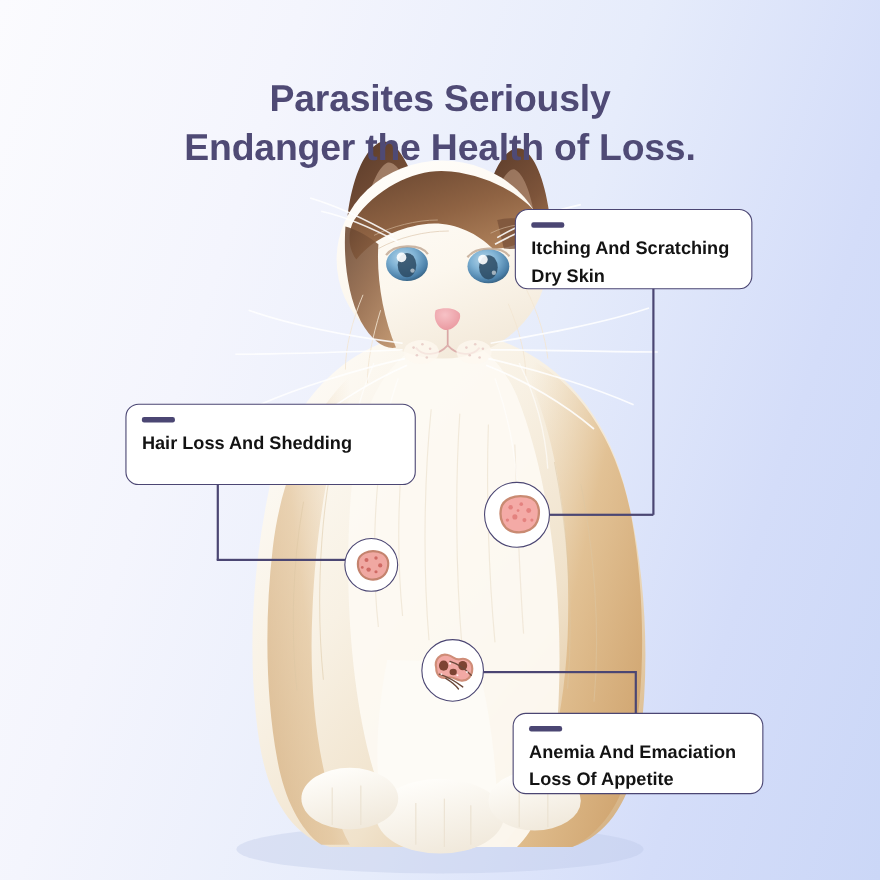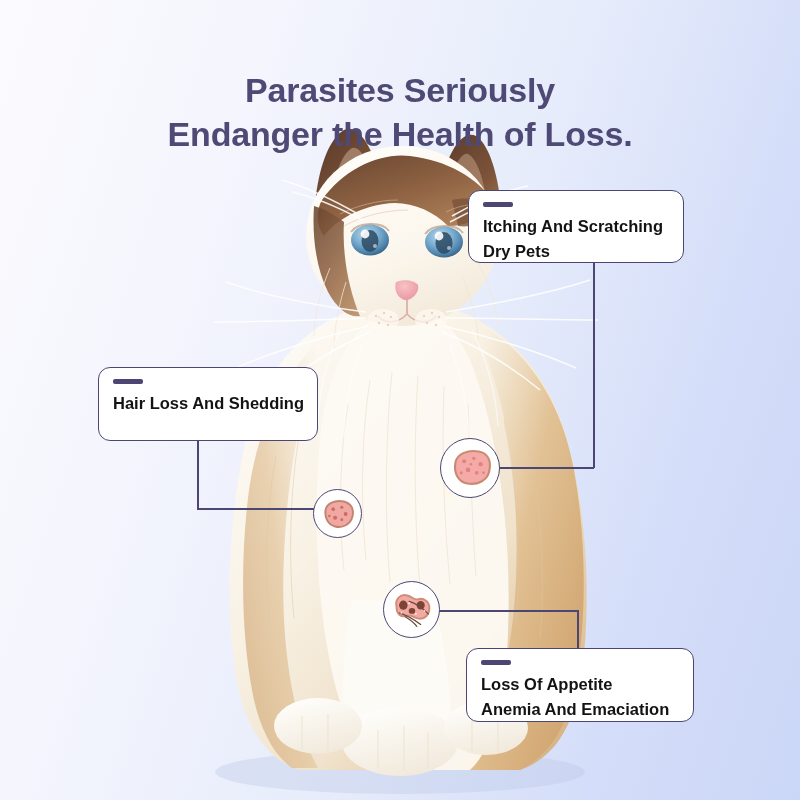--- a/index.html
+++ b/index.html
@@ -412,27 +412,27 @@
         <circle cx="33" cy="33" r="1"></circle>
         <circle cx="18" cy="32" r="0.9"></circle>
         <circle cx="42" cy="30" r="0.9"></circle>
       </g>
     </svg>
   </div>
 
   <div class="callout" style="left:468px; top:190px; width:216px; height:73px;">
     <div class="dash"></div>
     <div class="ctext">Itching And Scratching</div>
-    <div class="ctext">Dry Pets</div>
-  </div>
-
-  <div class="callout" style="left:98px; top:367px; width:220px; height:74px;">
+    <div class="ctext">Dry Skin</div>
+  </div>
+
+  <div class="callout" style="left:114px; top:367px; width:264px; height:74px;">
     <div class="dash"></div>
     <div class="ctext">Hair Loss And Shedding</div>
   </div>
 
   <div class="callout" style="left:466px; top:648px; width:228px; height:74px;">
     <div class="dash"></div>
+    <div class="ctext">Anemia And Emaciation</div>
     <div class="ctext">Loss Of Appetite</div>
-    <div class="ctext">Anemia And Emaciation</div>
   </div>
 
 </div>
 
 </body></html>

